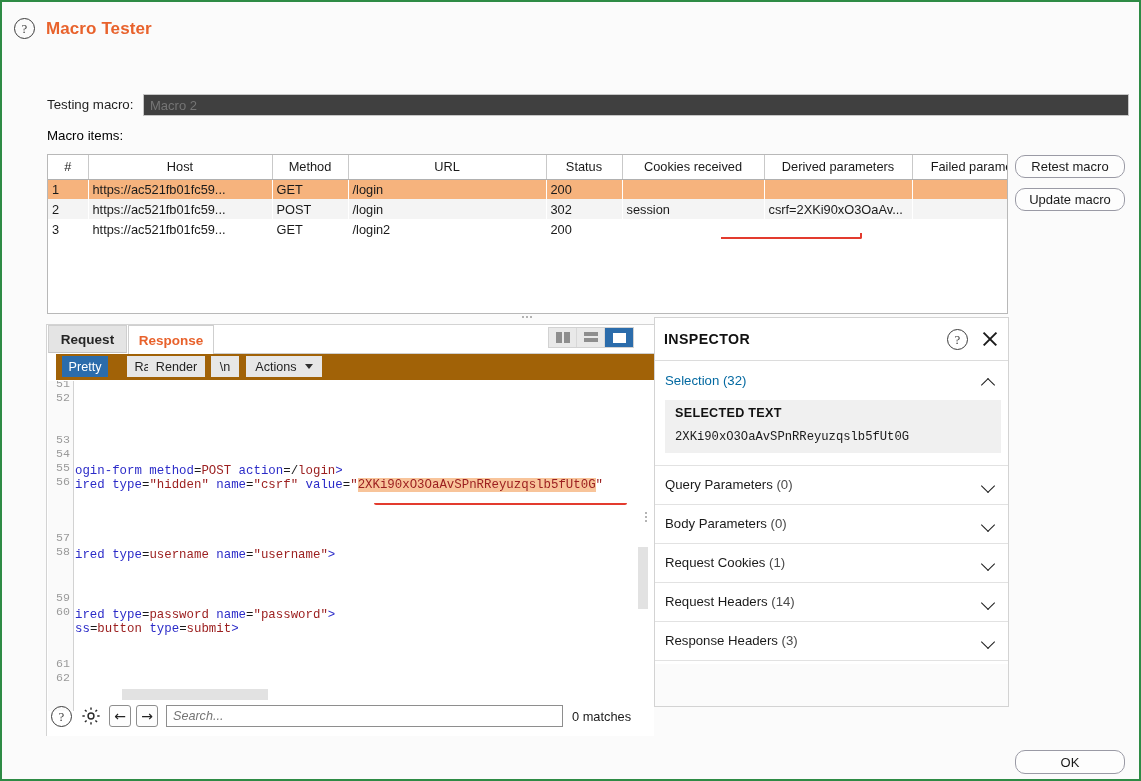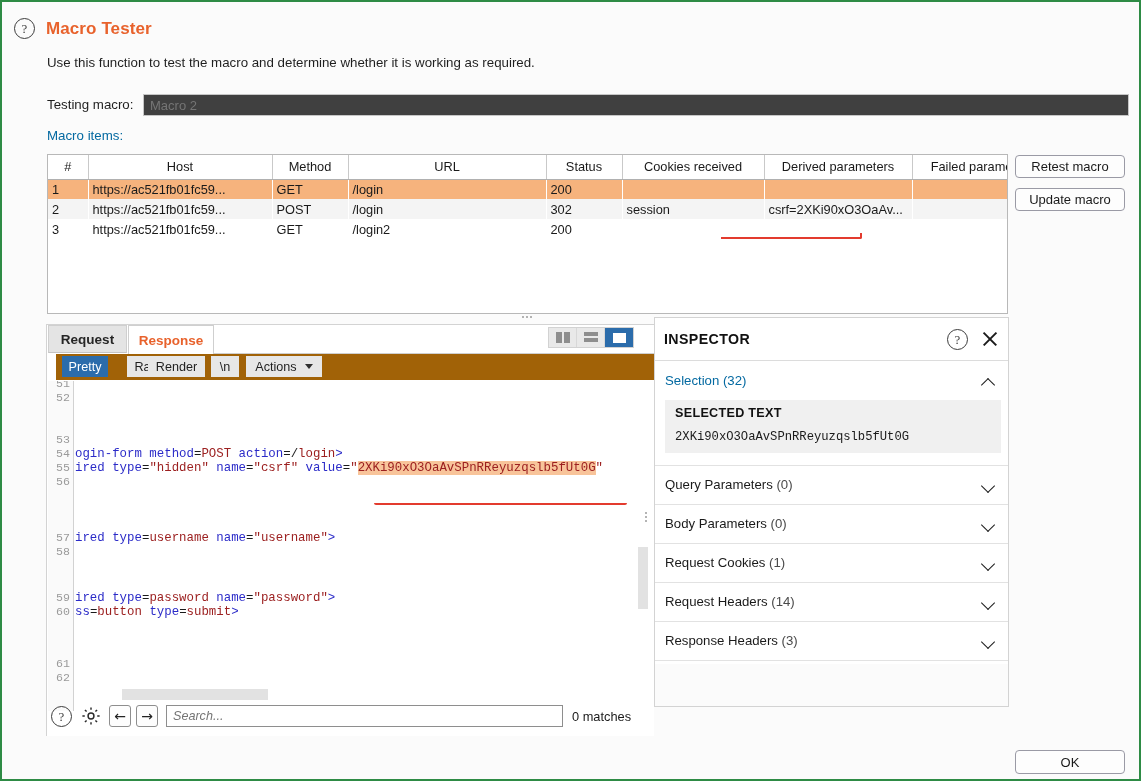--- a/index.html
+++ b/index.html
@@ -45,21 +45,21 @@
 
   
   #macro-row { position: absolute; left: 45px; top: 92px; width: 1082px; height: 22px; }
   #macro-label { position: absolute; left: 0; top: 3px; font-size: 13.3px; color: #1f1f1f; }
   #macro-input {
     position: absolute; left: 96px; top: 0; width: 986px; height: 22px;
     border: 1px solid #c6c6c6; background: #404040;
     font-family: "Liberation Sans", sans-serif; font-size: 13px;
     color: #9a9a9a; padding: 0 6px; outline: none;
   }
-  #macro-items-label { position: absolute; left: 45px; top: 126px; font-size: 13.3px; color: #0369a1; }
+  #macro-items-label { position: absolute; left: 45px; top: 126px; font-size: 13.3px; color: #000000; }
 
   
   #table-wrap {
     position: absolute; left: 45px; top: 152px;
     width: 961px; height: 160px;
     border: 1px solid #b8b8b8;
     background: #ffffff;
     overflow: hidden;
   }
   table.macro-table { border-collapse: collapse; width: 959px; table-layout: fixed; }
@@ -97,21 +97,21 @@
     border-right: 2px solid #e33b2e;
     border-radius: 0 0 2px 0;
   }
 
   
   .btn {
     font-family: "Liberation Sans", sans-serif;
     font-size: 13px; color: #1a1a1a;
     background: #fdfdfd;
     border: 1px solid #9a9aa5;
-    border-radius: 4px;
+    border-radius: 10px;
     cursor: pointer;
   }
   #btn-retest { position: absolute; left: 1013px; top: 153px; width: 110px; height: 23px; }
   #btn-update { position: absolute; left: 1013px; top: 186px; width: 110px; height: 23px; }
   #btn-ok { position: absolute; left: 1013px; top: 748px; width: 110px; height: 24px; }
 
   
   #editor-panel {
     position: absolute; left: 44px; top: 322px;
     width: 608px; height: 412px;
@@ -200,21 +200,21 @@
     font-family: "Liberation Mono", monospace;
     font-size: 11.6px; color: #9a9a9a;
     line-height: 14px;
   }
   #code-body {
     position: absolute; left: 27px; top: 0; width: 560px; height: 330px;
     font-family: "Liberation Mono", monospace;
     font-size: 12.4px; line-height: 14px; color: #1a1a1a;
     white-space: pre;
   }
-  .cl { position: absolute; left: 0; }
+  .cl { position: absolute; left: 0; margin-top: 17px; }
   .tk-tag { color: #2b2bc8; }
   .tk-attr { color: #2b2bc8; }
   .tk-val { color: #9c2020; }
   .tk-plain { color: #1a1a1a; }
   .sel-hl { background: #f8c49a; color: #9c2020; }
   #annot-code {
     position: absolute; left: 372px; top: 497px; width: 253px; height: 6px;
     border-bottom: 2px solid #e33b2e;
     border-radius: 2px;
   }
@@ -341,21 +341,20 @@
 </head>
 <body>
 
 <div id="window">
 
   <div id="header">
     <div id="title-help" class="help-circle">
         <span>?</span>
       </div>
     <div id="page-title">Macro Tester</div>
-    <div id="desc">Use this function to test the macro and determine whether it is working as required.</div>
   </div>
 
   <div id="macro-row">
     <div id="macro-label">Testing macro:</div>
     <input id="macro-input" type="text" readonly="" placeholder="Macro 2" style="">
   </div>
   <div id="macro-items-label">Macro items:</div>
 
   <div id="table-wrap">
     <table class="macro-table">

